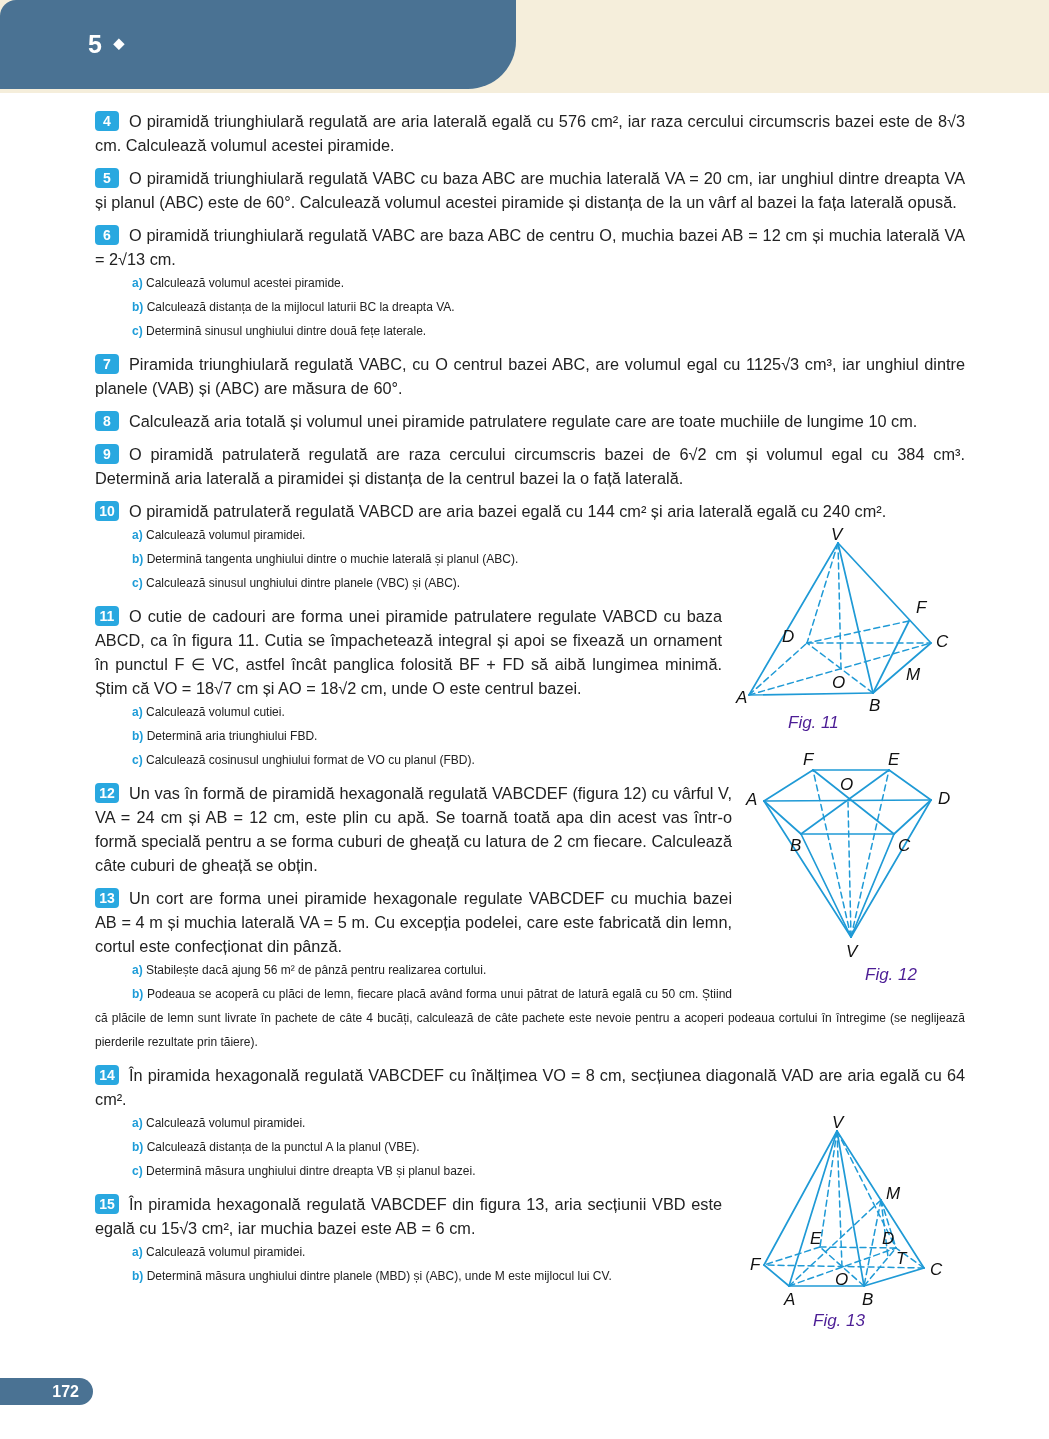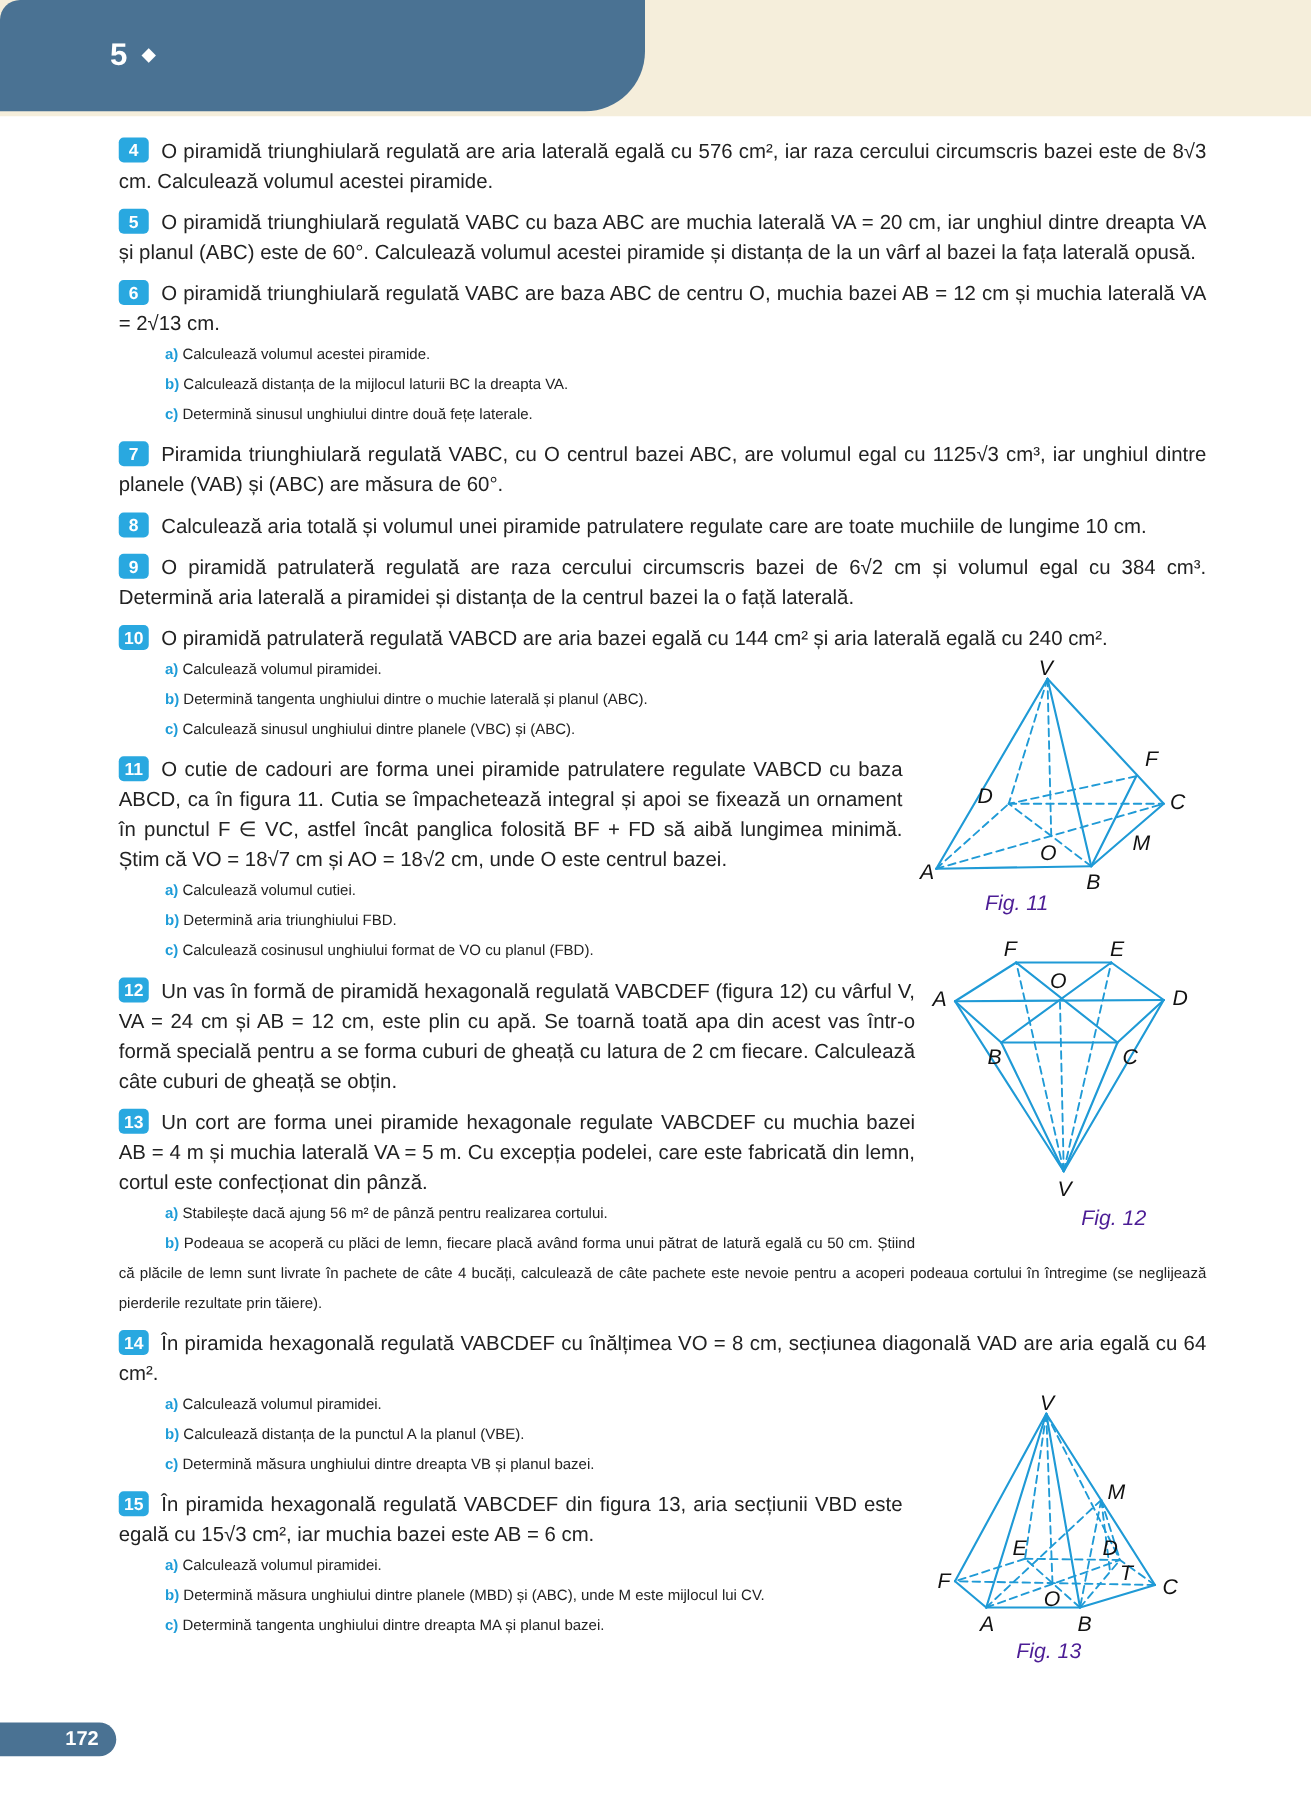--- a/index.html
+++ b/index.html
@@ -225,18 +225,17 @@
 
     <p class="item"><span class="item-label">a)</span> <span>Calculează volumul piramidei.</span></p>
     <p class="item"><span class="item-label">b)</span> <span>Calculează distanța de la punctul A la planul (VBE).</span></p>
     <p class="item"><span class="item-label">c)</span> <span>Determină măsura unghiului dintre dreapta VB și planul bazei.</span></p>
   </div>
 
   <div class="problem">
     <p class="ptext"><span class="badge">15</span><span>În piramida hexagonală regulată VABCDEF din figura 13, aria secțiunii VBD este egală cu 15√3 cm², iar muchia bazei este AB = 6 cm.</span></p>
     <p class="item"><span class="item-label">a)</span> <span>Calculează volumul piramidei.</span></p>
     <p class="item"><span class="item-label">b)</span> <span>Determină măsura unghiului dintre planele (MBD) și (ABC), unde M este mijlocul lui CV.</span></p>
-    <p class="item"><span class="item-label">c)</span> <span>Determină tangenta unghiului dintre dreapta MA și planul bazei.</span></p>
   </div>
 
 </div>
 
 <div class="footer-badge">172</div>
 
 </body></html>

